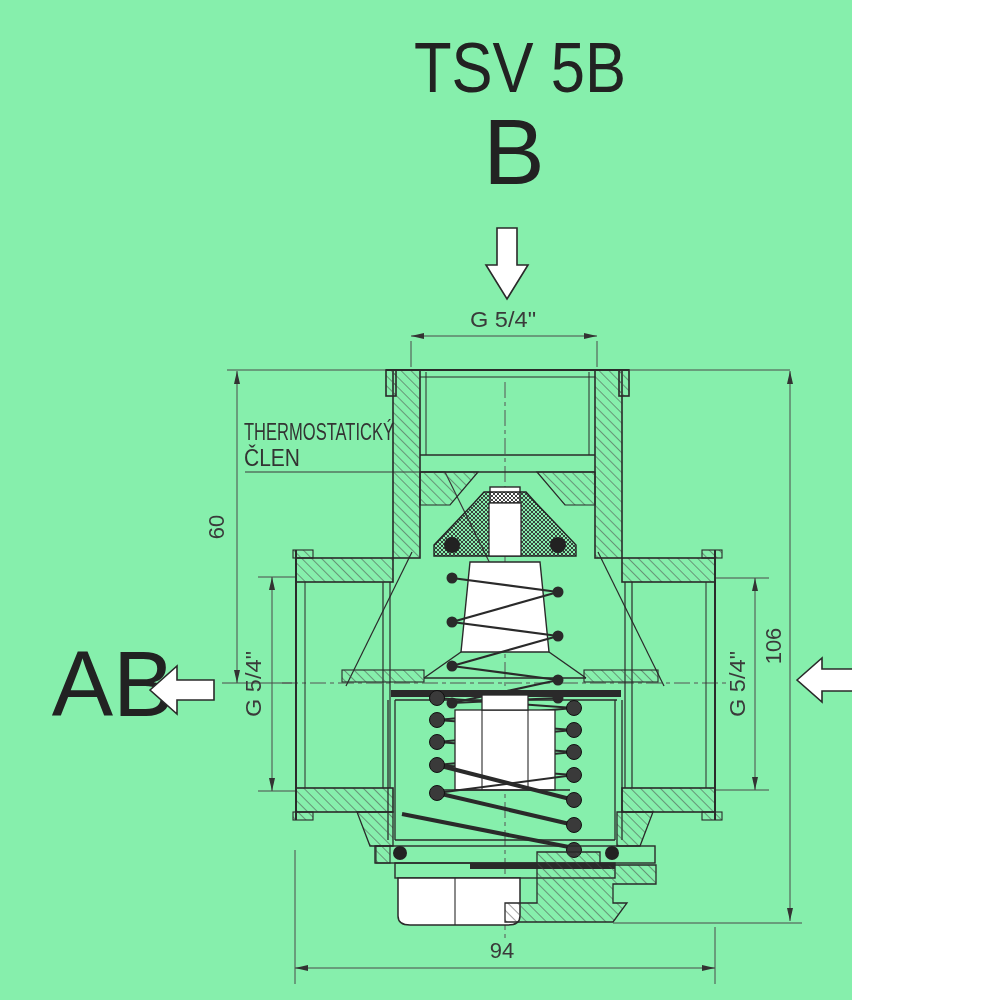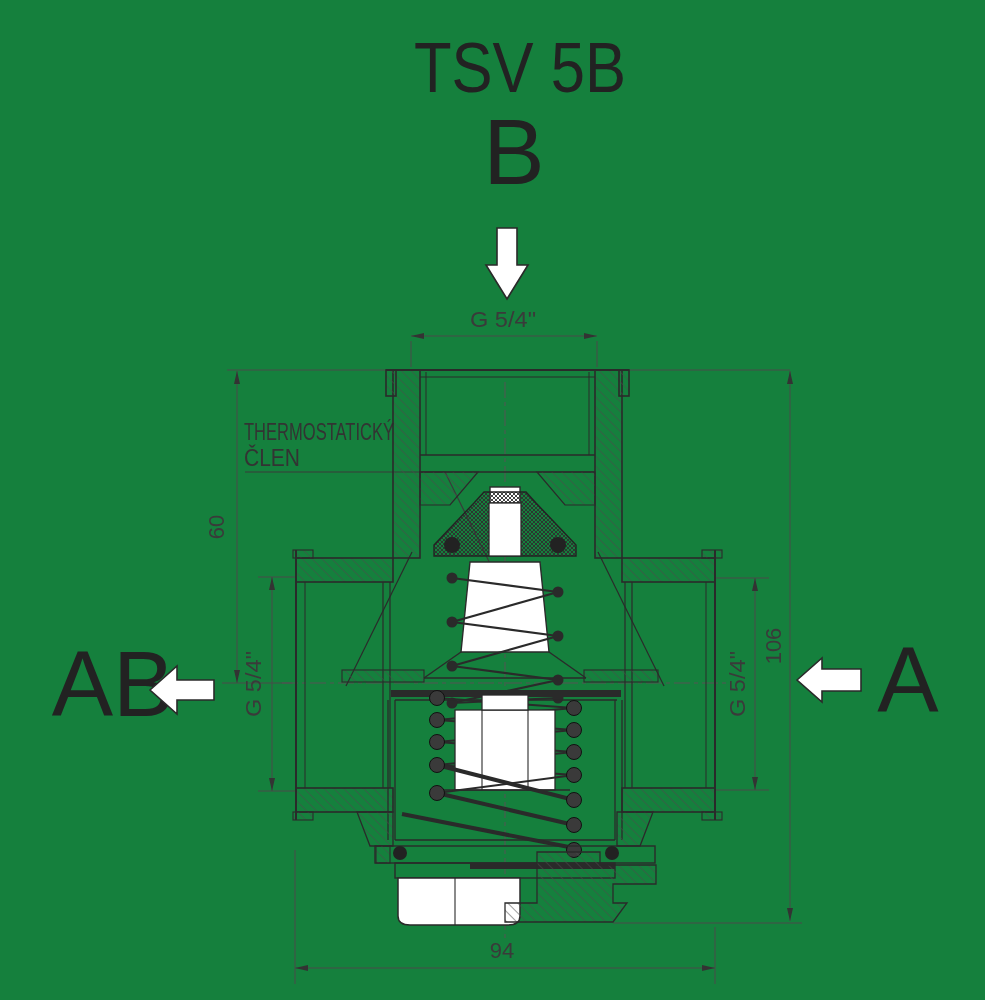--- a/index.html
+++ b/index.html
@@ -1,17 +1,17 @@
 <!DOCTYPE html>
 <html><head>
 <meta charset="utf-8">
 <style>
   html,body{margin:0;padding:0;background:#ffffff;}
   .canvas{
-    position:relative;width:985px;height:1000px;background:#15803d;
+    position:relative;width:852px;height:1000px;background:#86efac;
     font-family:"Liberation Sans", sans-serif;overflow:hidden;
   }
   svg{display:block}
   text{fill:#222222;}
   .big-letter{font-size:92px;}
   .title-text{font-size:70px;}
   .dim-text{font-size:22px;fill:#3a3a3a;}
   .label-text{font-size:24px;fill:#333333;}
 </style>
 </head>

